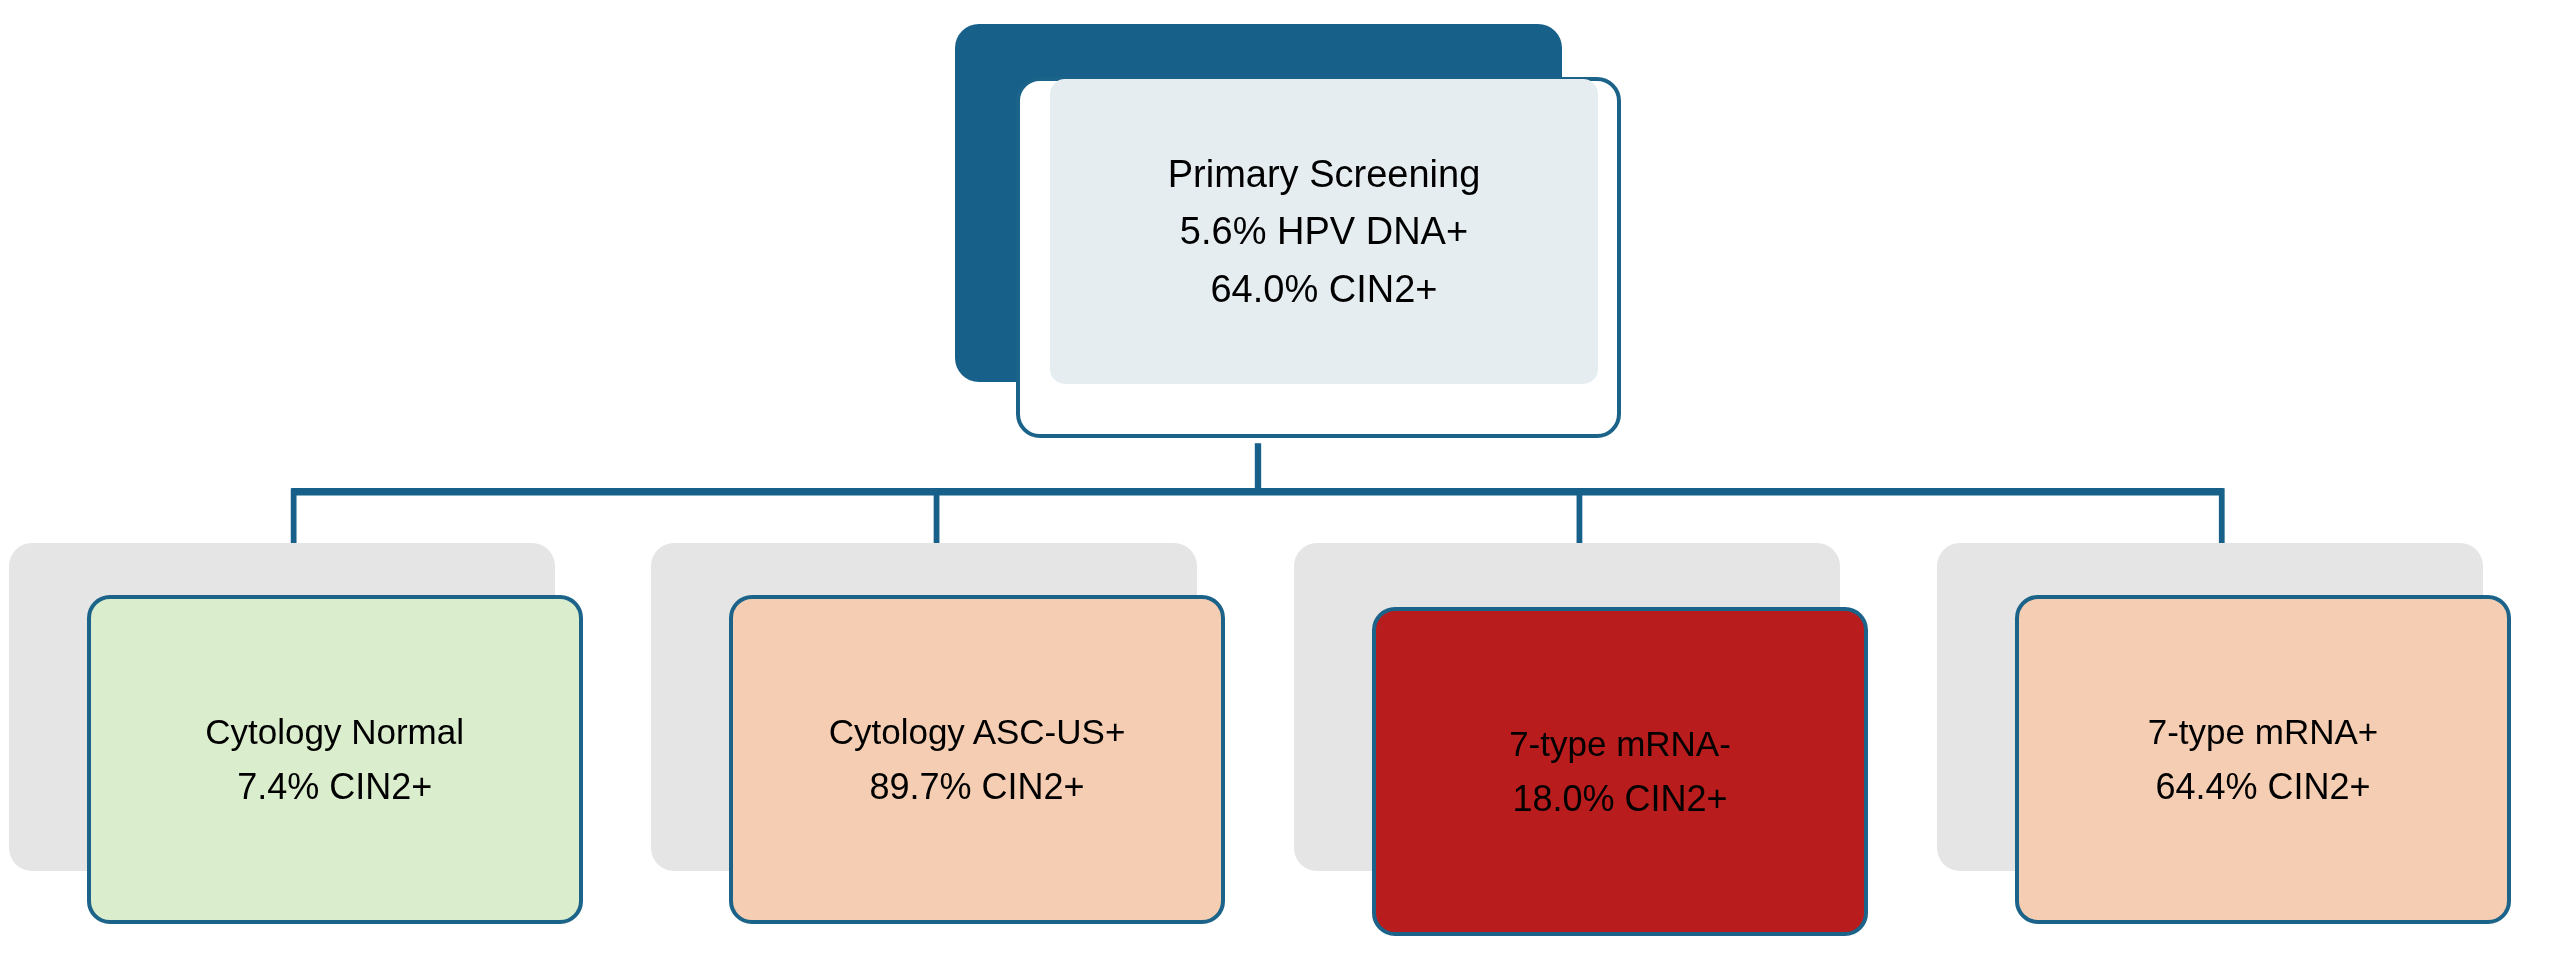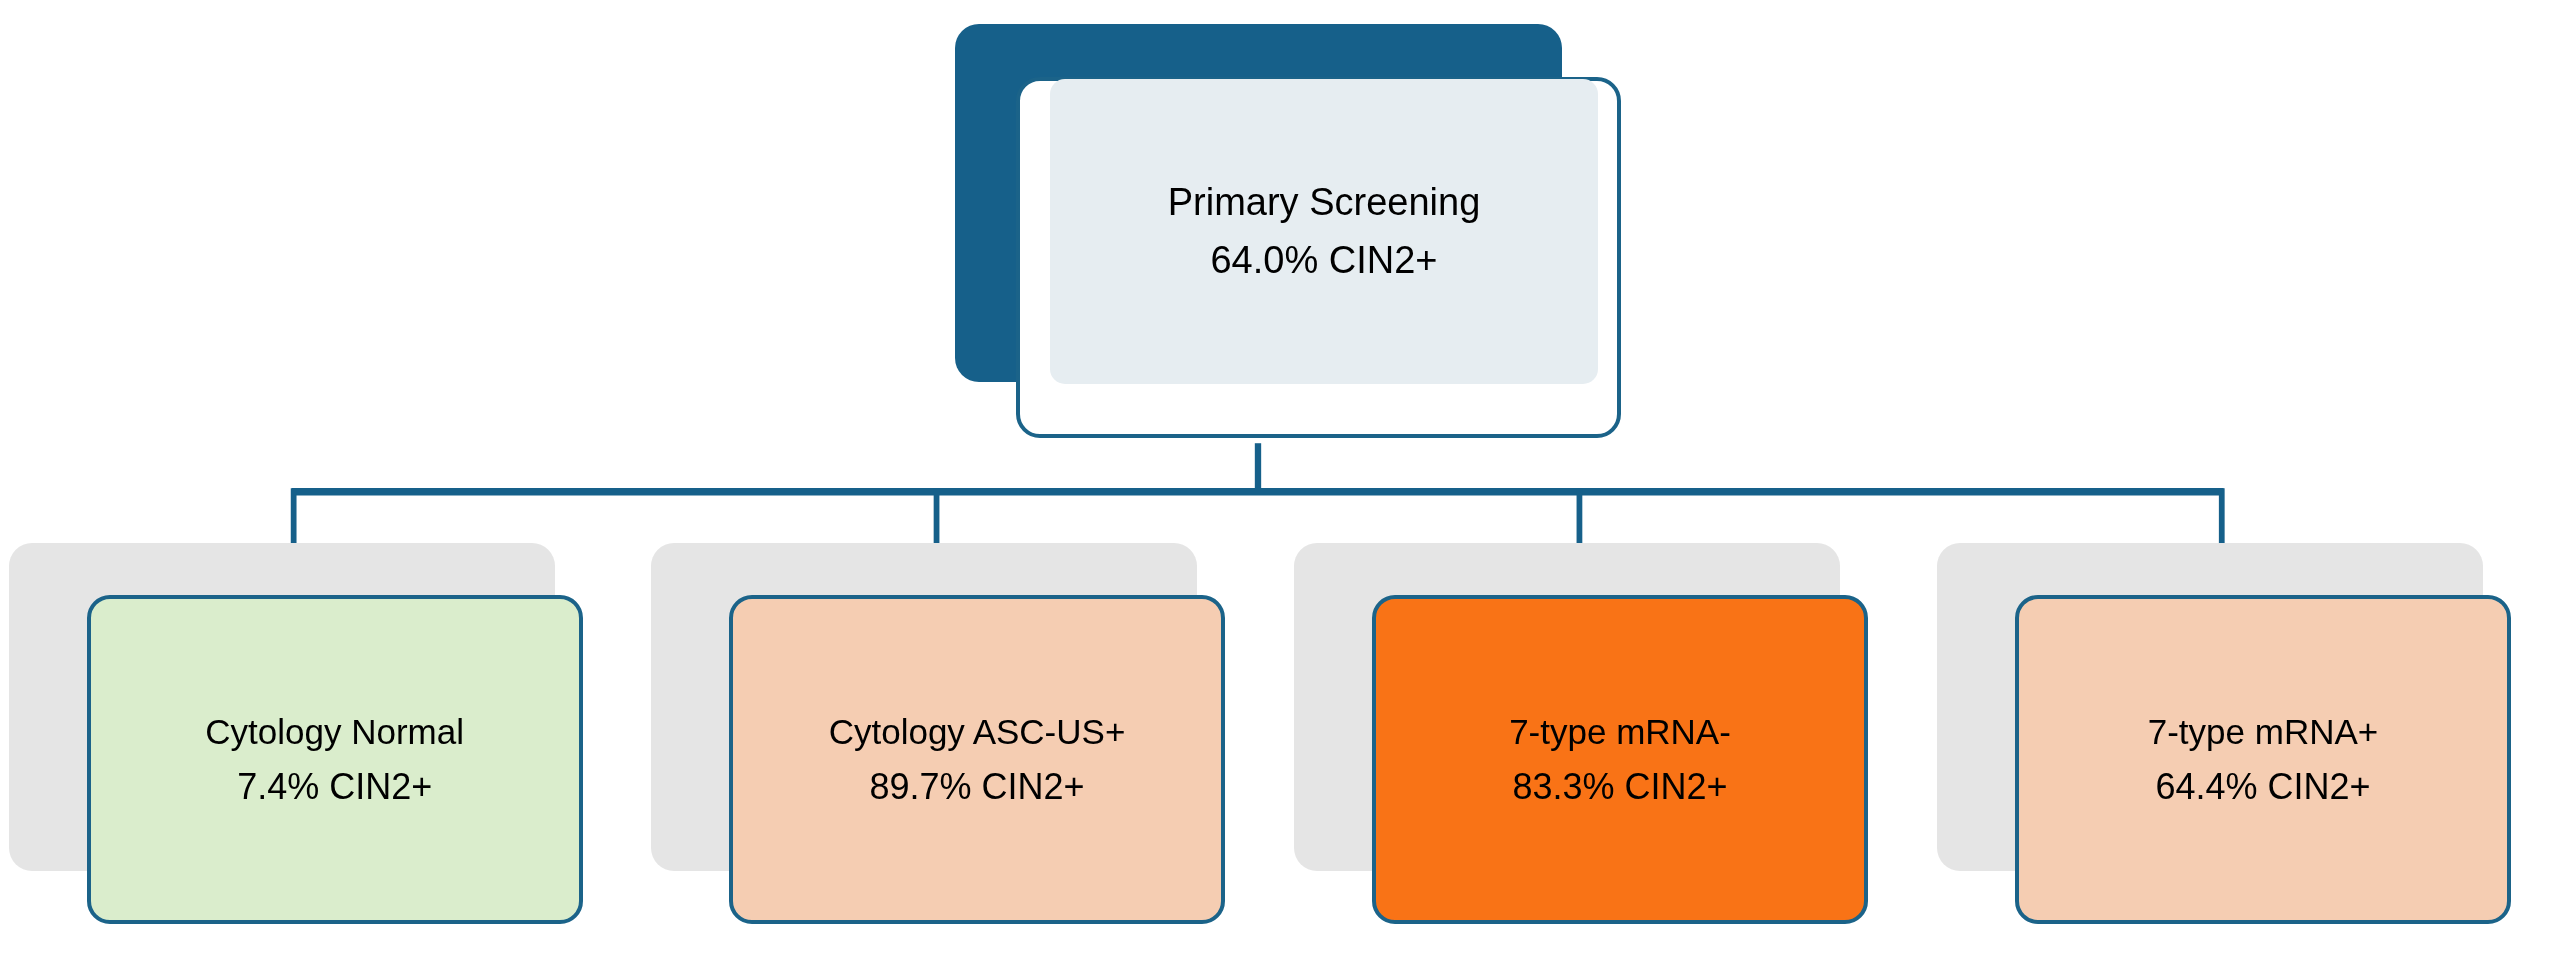--- a/index.html
+++ b/index.html
@@ -134,20 +134,21 @@
     <line x1="1622" y1="846" x2="1622" y2="1000" stroke="#16608A" stroke-width="10"></line>
     <line x1="2736" y1="846" x2="2736" y2="1000" stroke="#16608A" stroke-width="10"></line>
     <line x1="3849" y1="846" x2="3849" y2="1000" stroke="#16608A" stroke-width="10"></line>
   </svg>
 
   <div class="root-group">
     <div class="root-shadow"></div>
     <div class="root-card"></div>
     <div class="root-inner">
       <div class="line">Primary Screening</div>
+      <div class="line">5.6% HPV DNA+</div>
       <div class="line">64.0% CIN2+</div>
     </div>
   </div>
 
   <div class="child-group" style="left:8.7px;">
     <div class="child-shadow"></div>
     <div class="child-card" style="background: rgb(218, 237, 204);">
       <div class="line">Cytology Normal</div>
       <div class="line value">7.4% CIN2+</div>
     </div>
@@ -156,23 +157,23 @@
   <div class="child-group" style="left:651px;">
     <div class="child-shadow"></div>
     <div class="child-card" style="background: rgb(245, 205, 178);">
       <div class="line">Cytology ASC-US+</div>
       <div class="line value">89.7% CIN2+</div>
     </div>
   </div>
 
   <div class="child-group" style="left:1294px;">
     <div class="child-shadow"></div>
-    <div class="child-card" style="background: #f97316;">
+    <div class="child-card" style="background: #b91c1c; margin-top: 12px;">
       <div class="line">7-type mRNA-</div>
-      <div class="line value">83.3% CIN2+</div>
+      <div class="line value">18.0% CIN2+</div>
     </div>
   </div>
 
   <div class="child-group" style="left:1937px;padding-left:6px;">
     <div class="child-shadow"></div>
     <div class="child-card" style="background: rgb(245, 205, 178);">
       <div class="line">7-type mRNA+</div>
       <div class="line value">64.4% CIN2+</div>
     </div>
   </div>

